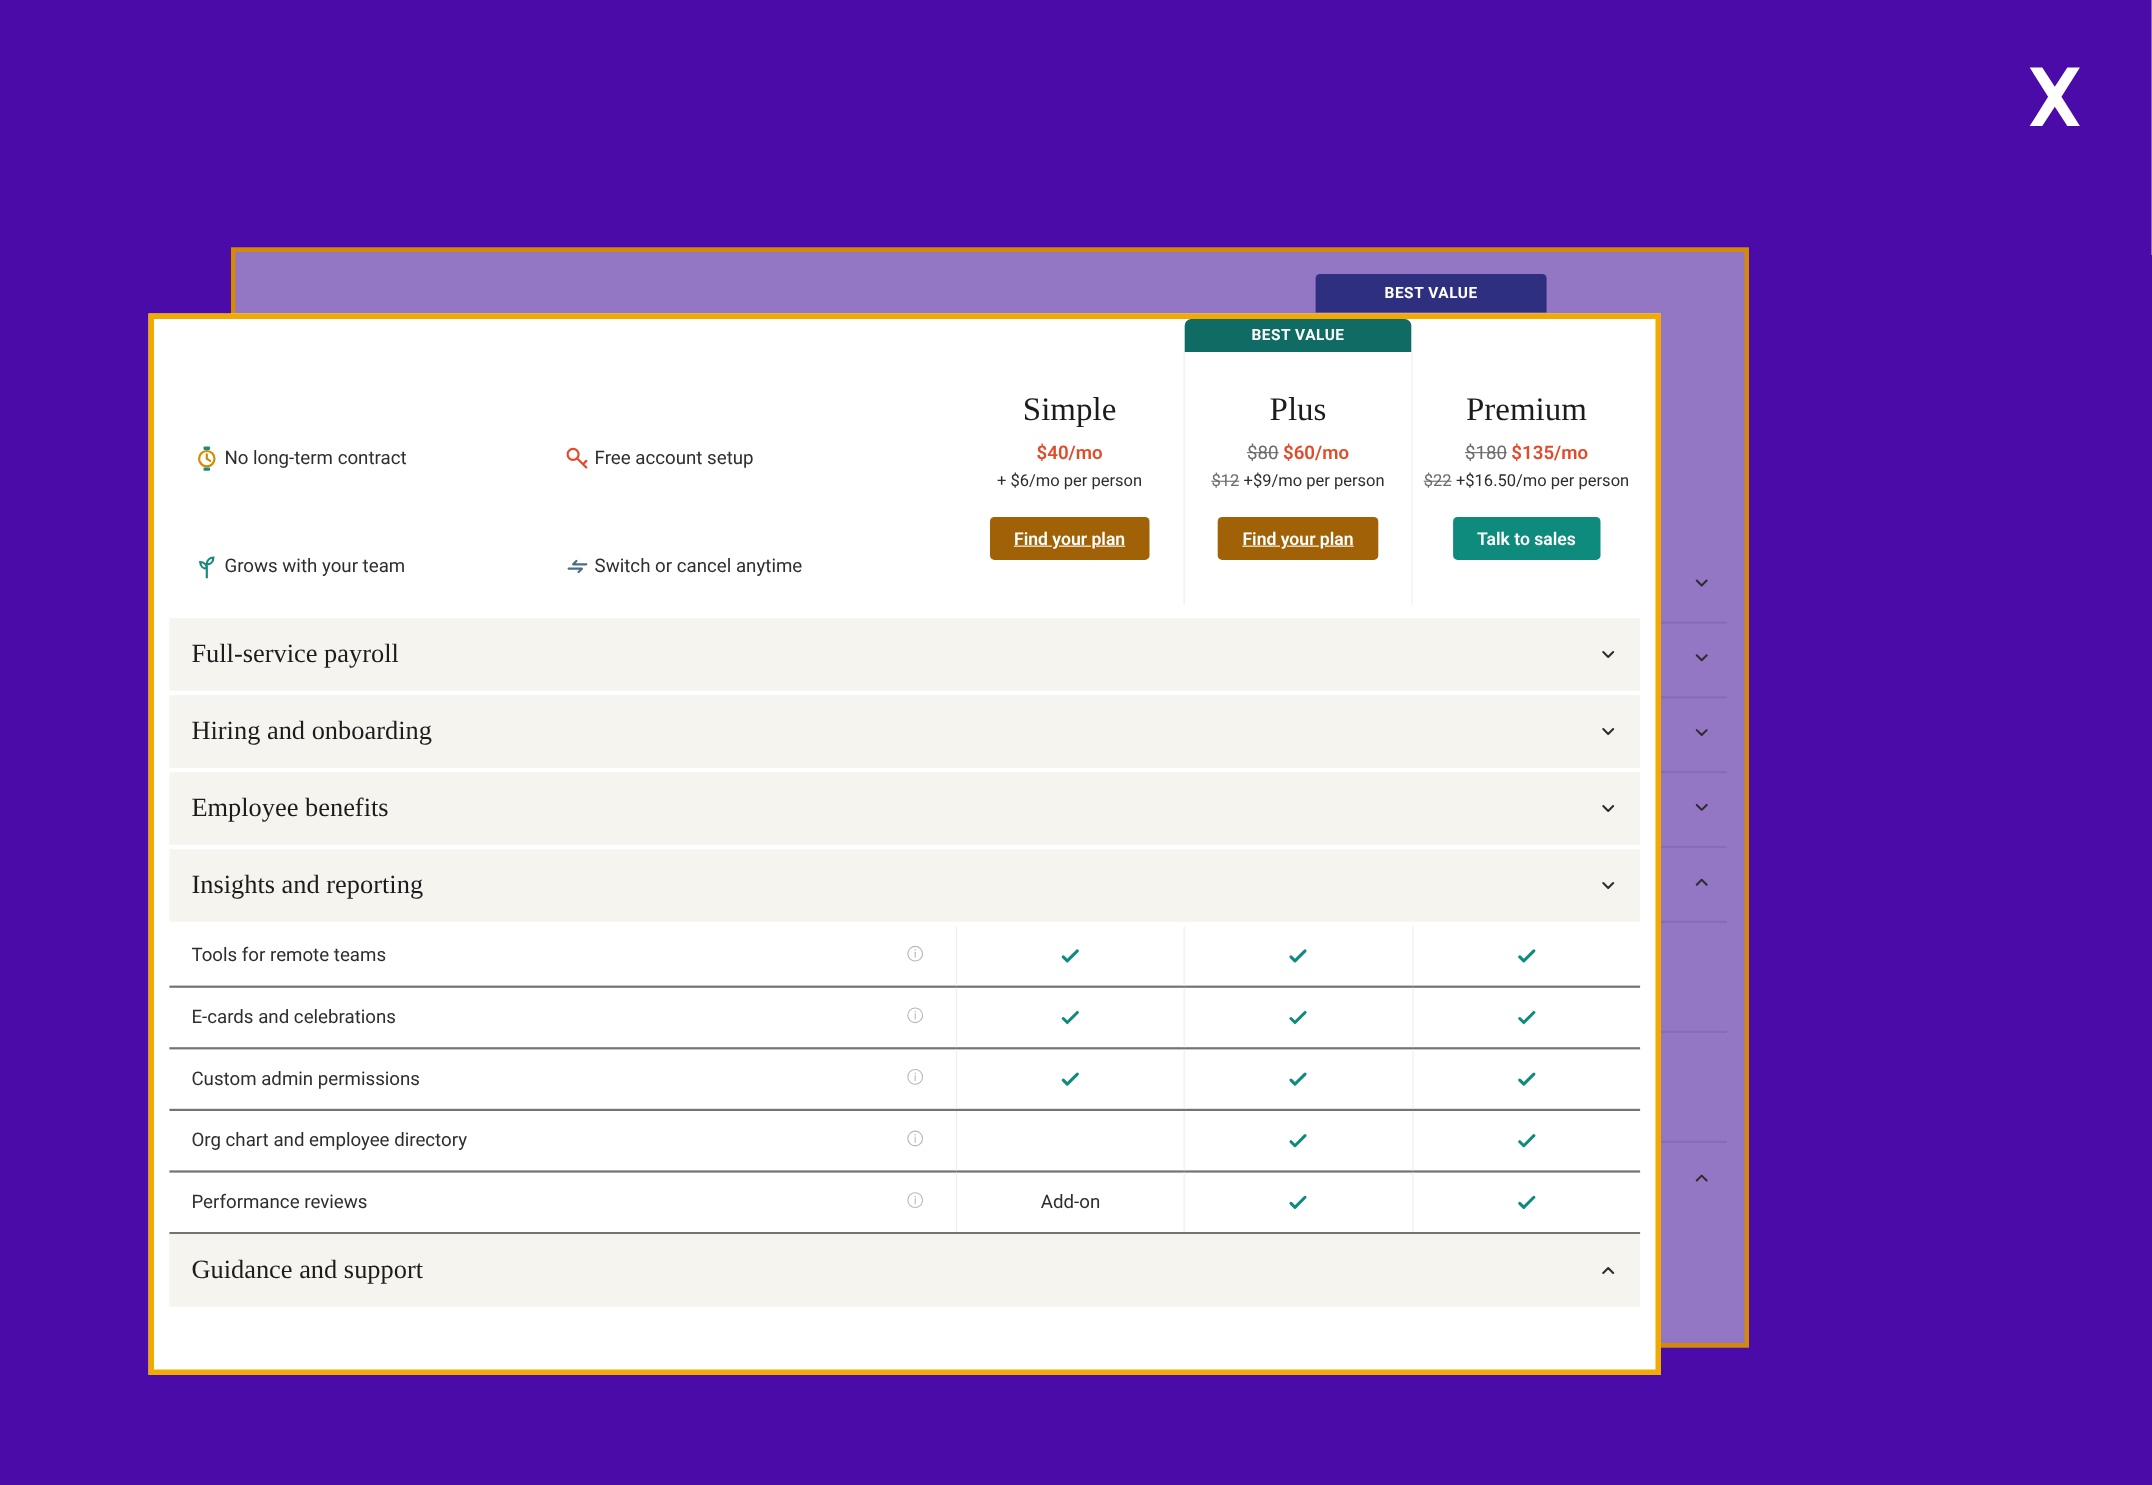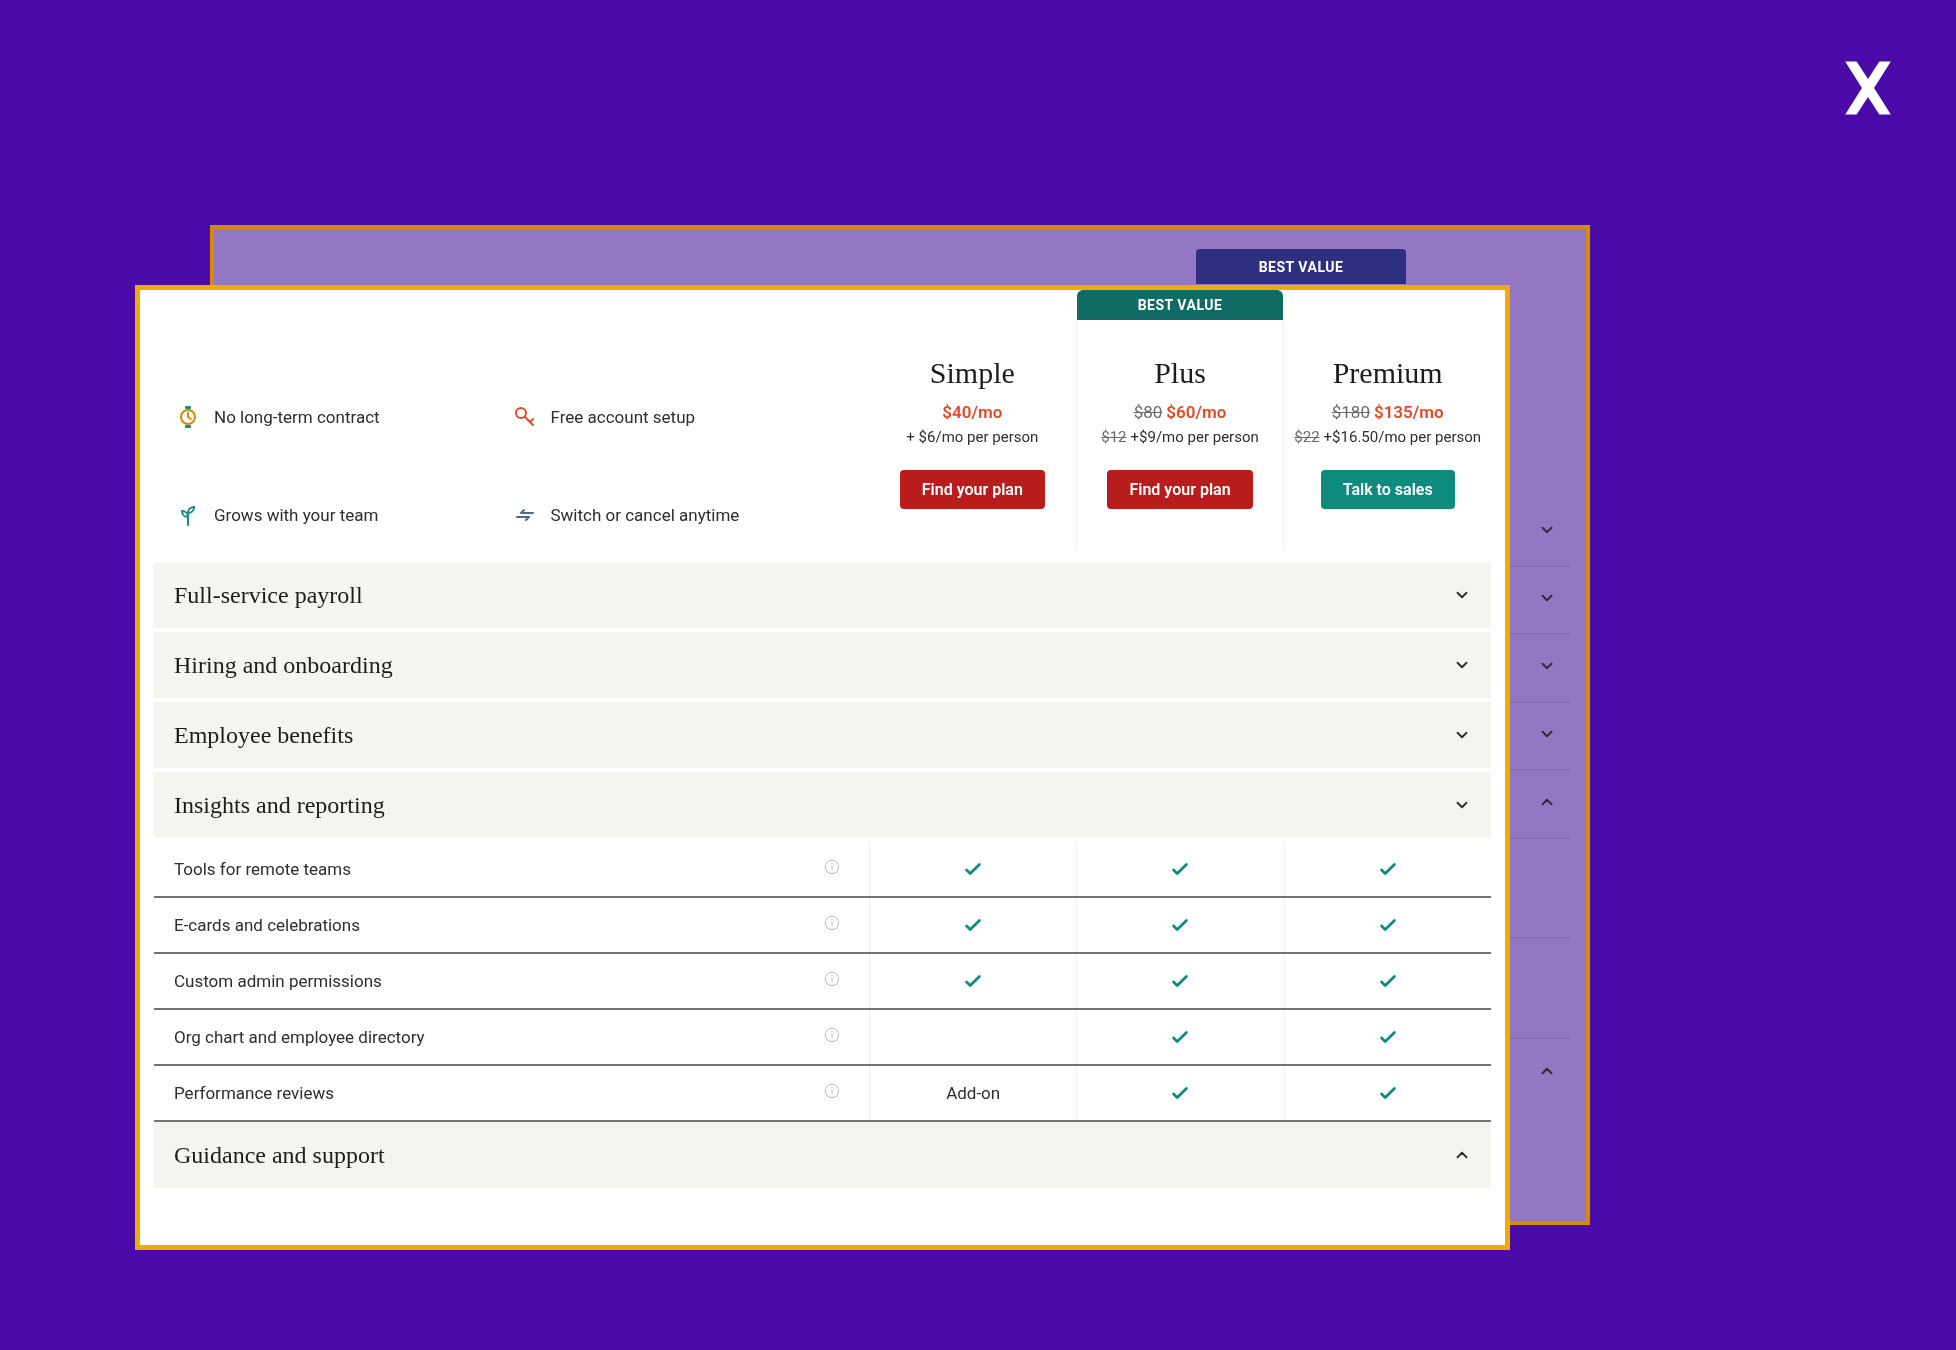--- a/index.html
+++ b/index.html
@@ -106,21 +106,21 @@
   }
   .perks{
     flex: 0 0 715px;
     display:grid;
     grid-template-columns: 1fr 1fr;
     row-gap: 28px;
     padding: 62px 20px 0 22px;
     font-size: 17px;
     color:#2E2E2E;
   }
-  .perk{ display:flex; align-items:center; gap:14px;}
+  .perk{ display:flex; align-items:center; gap:4px;}
   .perk svg{ flex:0 0 24px;}
 
   .plans{
     flex: 1;
     display:flex;
     position:relative;
   }
   .plan{
     flex:1;
     text-align:center;
@@ -173,21 +173,21 @@
   }
   .plan .cta{
     display:inline-block;
     font-size: 16px;
     font-weight:600;
     color:#fff;
     padding: 10px 22px;
     border-radius: 4px;
     cursor:pointer;
   }
-  .cta.orange{ background:#b91c1c;}
+  .cta.orange{ background:#a16207;text-decoration:underline;}
   .cta.teal{ background:#0F8B7E;}
 
   .sections{ margin-top: 12px;}
   .section-header{
     background:#F6F4EF;
     height: 66px;
     display:flex;
     align-items:center;
     justify-content:space-between;
     padding: 0 20px;

